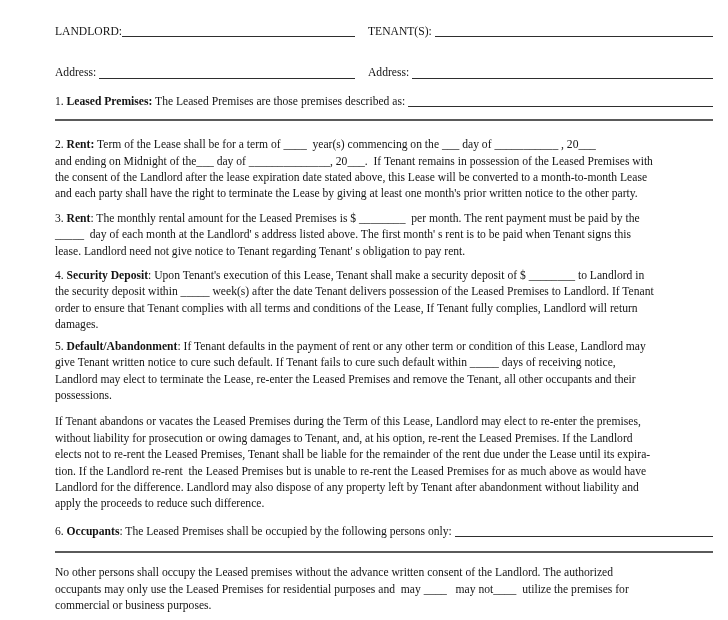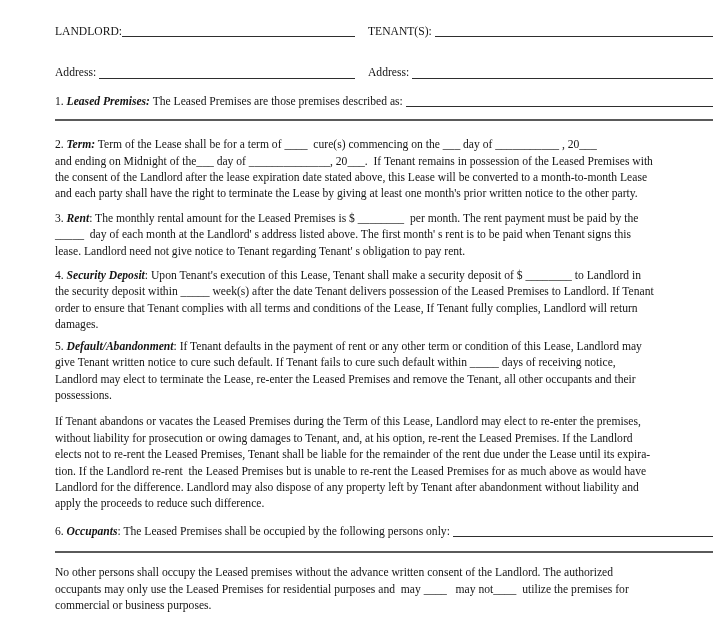--- a/index.html
+++ b/index.html
@@ -16,21 +16,21 @@
   }
   .line {
     line-height: 16.4px;
     white-space: pre;
   }
   .first {
     display: flex;
     align-items: baseline;
   }
   .first > span { white-space: pre; }
-  .bold { font-weight: bold; font-style: italic; }
+  .bold { font-weight: bold; }
   
   .hdr-row {
     display: flex;
     align-items: baseline;
   }
   .hdr-row1 { margin-bottom: 13px; }
   .hdr-row2 { margin-bottom: 12px; }
   .hdr-col-left {
     width: 300px;
     display: flex;
@@ -102,22 +102,22 @@
     <span class="bold">Leased Premises:</span>
     <span> The Leased Premises are those premises described as: </span>
     <span class="tailblank"></span>
   </div>
   <div class="rule rule1"></div>
 </div>
 
 <div class="para2">
   <div class="line first">
     <span>2. </span>
-    <span class="bold">Term:</span>
-    <span> Term of the Lease shall be for a term of ____  cure(s) commencing on the ___ day of ___________ , 20___</span>
+    <span class="bold">Rent:</span>
+    <span> Term of the Lease shall be for a term of ____  year(s) commencing on the ___ day of ___________ , 20___</span>
   </div>
   <div>
       <div class="line">and ending on Midnight of the___ day of ______________, 20___.  If Tenant remains in possession of the Leased Premises with</div>
       <div class="line">the consent of the Landlord after the lease expiration date stated above, this Lease will be converted to a month-to-month Lease</div>
       <div class="line">and each party shall have the right to terminate the Lease by giving at least one month's prior written notice to the other party.</div>
     </div>
 </div>
 
 <div class="para3">
   <div class="line first">

